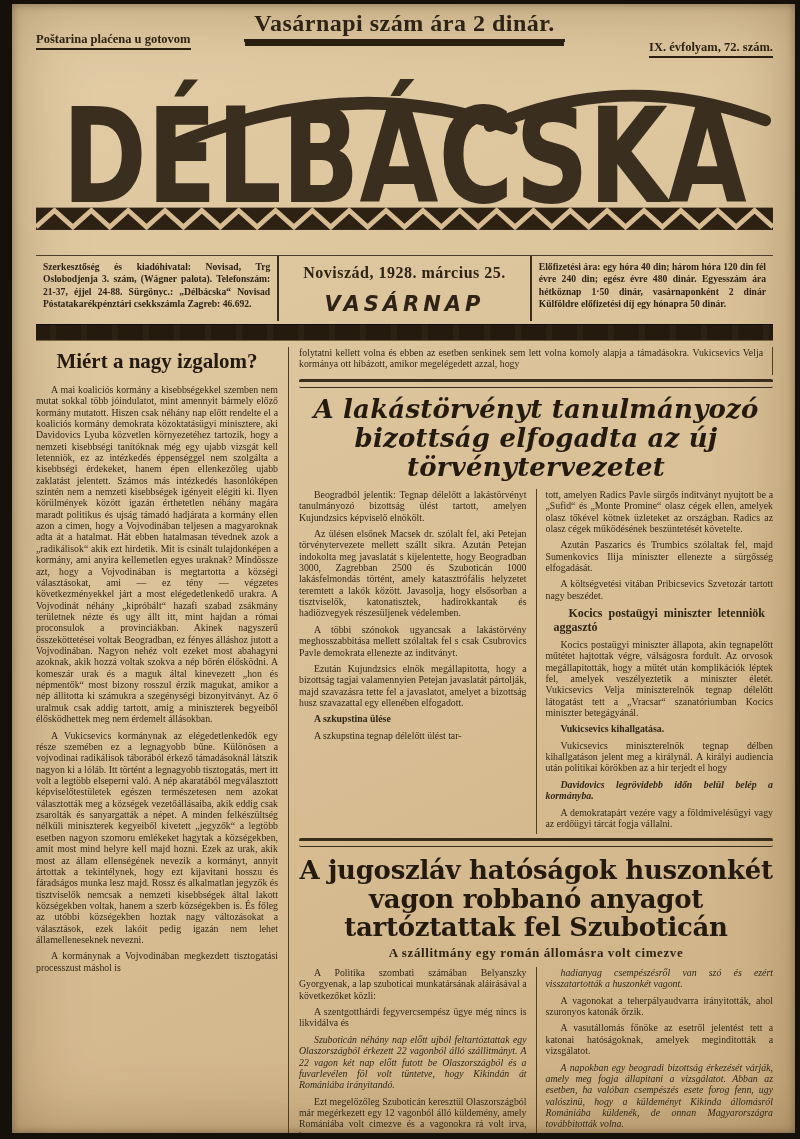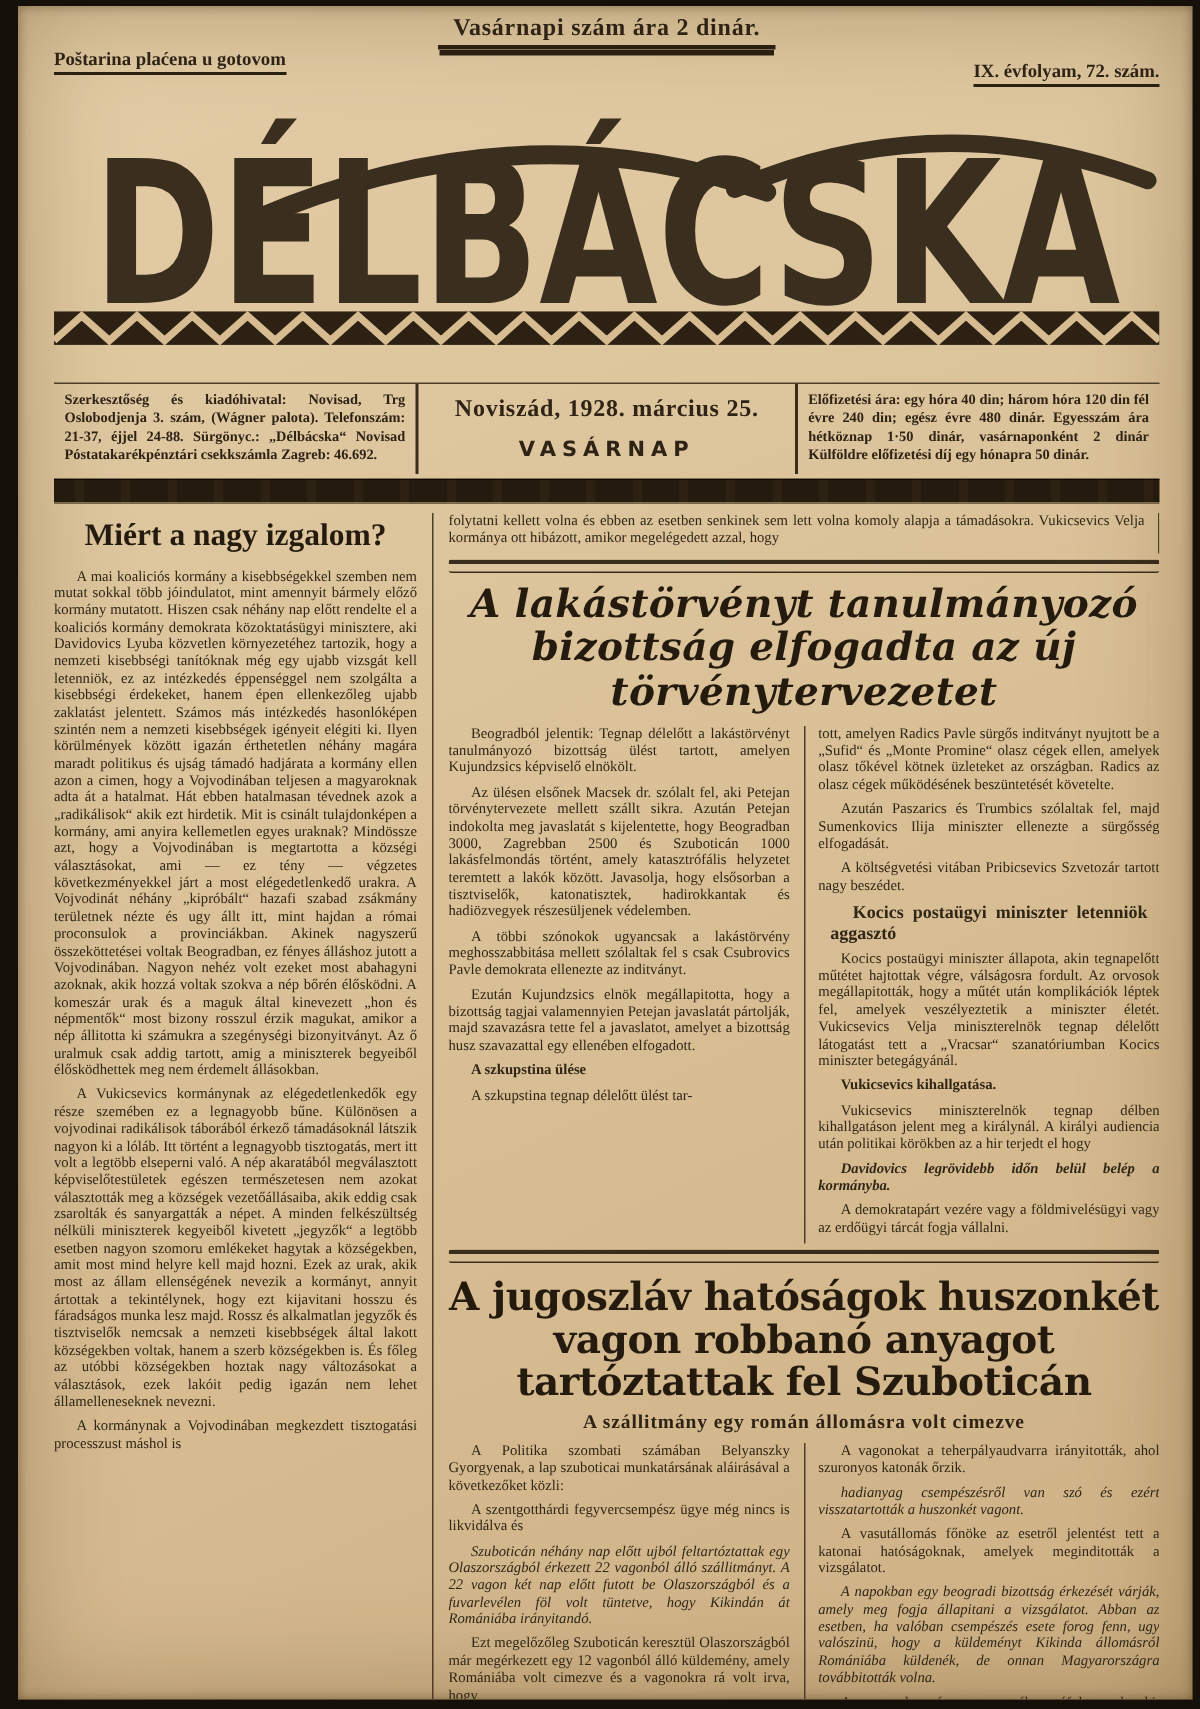--- a/index.html
+++ b/index.html
@@ -16,21 +16,21 @@
     color:#2e2315;
     padding:6px 22px 0 24px;
     box-sizing:border-box;
     display:flex;flex-direction:column;
     overflow:hidden;
   }
   
   .top-row{position:relative;height:56px;flex:0 0 auto;}
   .banner-wrap{text-align:center;}
   .banner{
-    display:inline-block;font-weight:bold;font-size:16px;letter-spacing:.5px;
+    display:inline-block;font-weight:bold;font-size:24px;letter-spacing:.5px;
     padding:0 10px 2px;border-bottom:3px solid #2a2012;
     box-shadow:0 3px 0 0 rgba(0,0,0,0), 0 5px 0 -1px #2a2012;
   }
   .postage{
     position:absolute;left:0;top:22px;font-weight:bold;font-size:12.5px;
     border-bottom:2px solid #2a2012;padding-bottom:1px;text-align:center;
   }
   .issue{
     position:absolute;right:0;top:30px;font-weight:bold;font-size:12.5px;
     border-bottom:2px solid #2a2012;padding-bottom:1px;
@@ -47,22 +47,22 @@
     display:flex;flex:0 0 auto;align-items:stretch;
     border-top:1px solid #4e3d27;margin-top:20px;
   }
   .info-cell{padding:5px 7px;box-sizing:border-box;}
   .info-left{flex:0 0 33%;border-right:2px solid #3a2d1a;
     font-size:9.6px;font-weight:bold;text-align:justify;line-height:1.3;}
   .info-center{flex:1;text-align:center;padding-top:8px;}
   .info-right{flex:0 0 33%;border-left:2px solid #3a2d1a;
     font-size:9.6px;font-weight:bold;text-align:justify;line-height:1.3;}
   .date-line{font-size:16px;font-weight:bold;letter-spacing:.5px;}
-  .day-name{font-family:"DejaVu Sans", sans-serif;font-size:14px;font-weight:bold;
-    letter-spacing:4px;margin-top:10px;}
+  .day-name{font-family:"DejaVu Sans", sans-serif;font-size:21px;font-weight:bold;
+    letter-spacing:4px;margin-top:10px;font-style:italic;}
   .thick-bar{
     flex:0 0 auto;height:16px;margin-top:3px;
     background:repeating-linear-gradient(90deg,#241a0e 0 14px,#2c2113 14px 20px,#241a0e 20px 31px);
     box-shadow:0 1px 0 #7a6542, inset 0 1px 0 rgba(0,0,0,.6);
   }
   
   .body-row{display:flex;flex:1;margin-top:7px;overflow:hidden;}
   .col-lead{
     flex:0 0 242px;padding-right:10px;border-right:1px solid #4e3d27;
     overflow:hidden;
@@ -201,22 +201,22 @@
       <div class="two-col">
         <div class="tc first">
           <p class="body-p">A Politika szombati számában Belyanszky Gyorgyenak, a lap szuboticai munkatársának aláirásával a következőket közli:</p>
           <p class="body-p">A szentgotthárdi fegyvercsempész ügye még nincs is likvidálva és</p>
           <p class="body-p quote">Szuboticán néhány nap előtt ujból feltartóztattak egy Olaszországból érkezett 22 vagonból álló szállitmányt. A 22 vagon két nap előtt futott be Olaszországból és a fuvarlevélen föl volt tüntetve, hogy Kikindán át Romániába irányitandó.</p>
           <p class="body-p">Ezt megelőzőleg Szuboticán keresztül Olaszországból már megérkezett egy 12 vagonból álló küldemény, amely Romániába volt cimezve és a vagonokra rá volt irva, hogy</p>
           <p class="body-p quote-center">„robbanó anyag“.</p>
 
         </div>
         <div class="tc second">
+          <p class="body-p quote">hadianyag csempészésről van szó és ezért visszatartották a huszonkét vagont.</p>
           <p class="body-p">A vagonokat a teherpályaudvarra irányitották, ahol szuronyos katonák őrzik.</p>
-          <p class="body-p quote">hadianyag csempészésről van szó és ezért visszatartották a huszonkét vagont.</p>
           <p class="body-p">A vasutállomás főnöke az esetről jelentést tett a katonai hatóságoknak, amelyek meginditották a vizsgálatot.</p>
           <p class="body-p quote">A napokban egy beogradi bizottság érkezését várják, amely meg fogja állapitani a vizsgálatot. Abban az esetben, ha valóban csempészés esete forog fenn, ugy valószinü, hogy a küldeményt Kikinda állomásról Romániába küldenék, de onnan Magyarországra továbbitották volna.</p>
           <p class="body-p">A magyar kormány tegnap erélyes cáfolatot adott ki, mintha a Szuboticán lefoglalt robbantó anyagok Magyarország részére szóltak volna.</p>
         </div>
       </div>
 
     </div>
   </div>
 </div>
 

